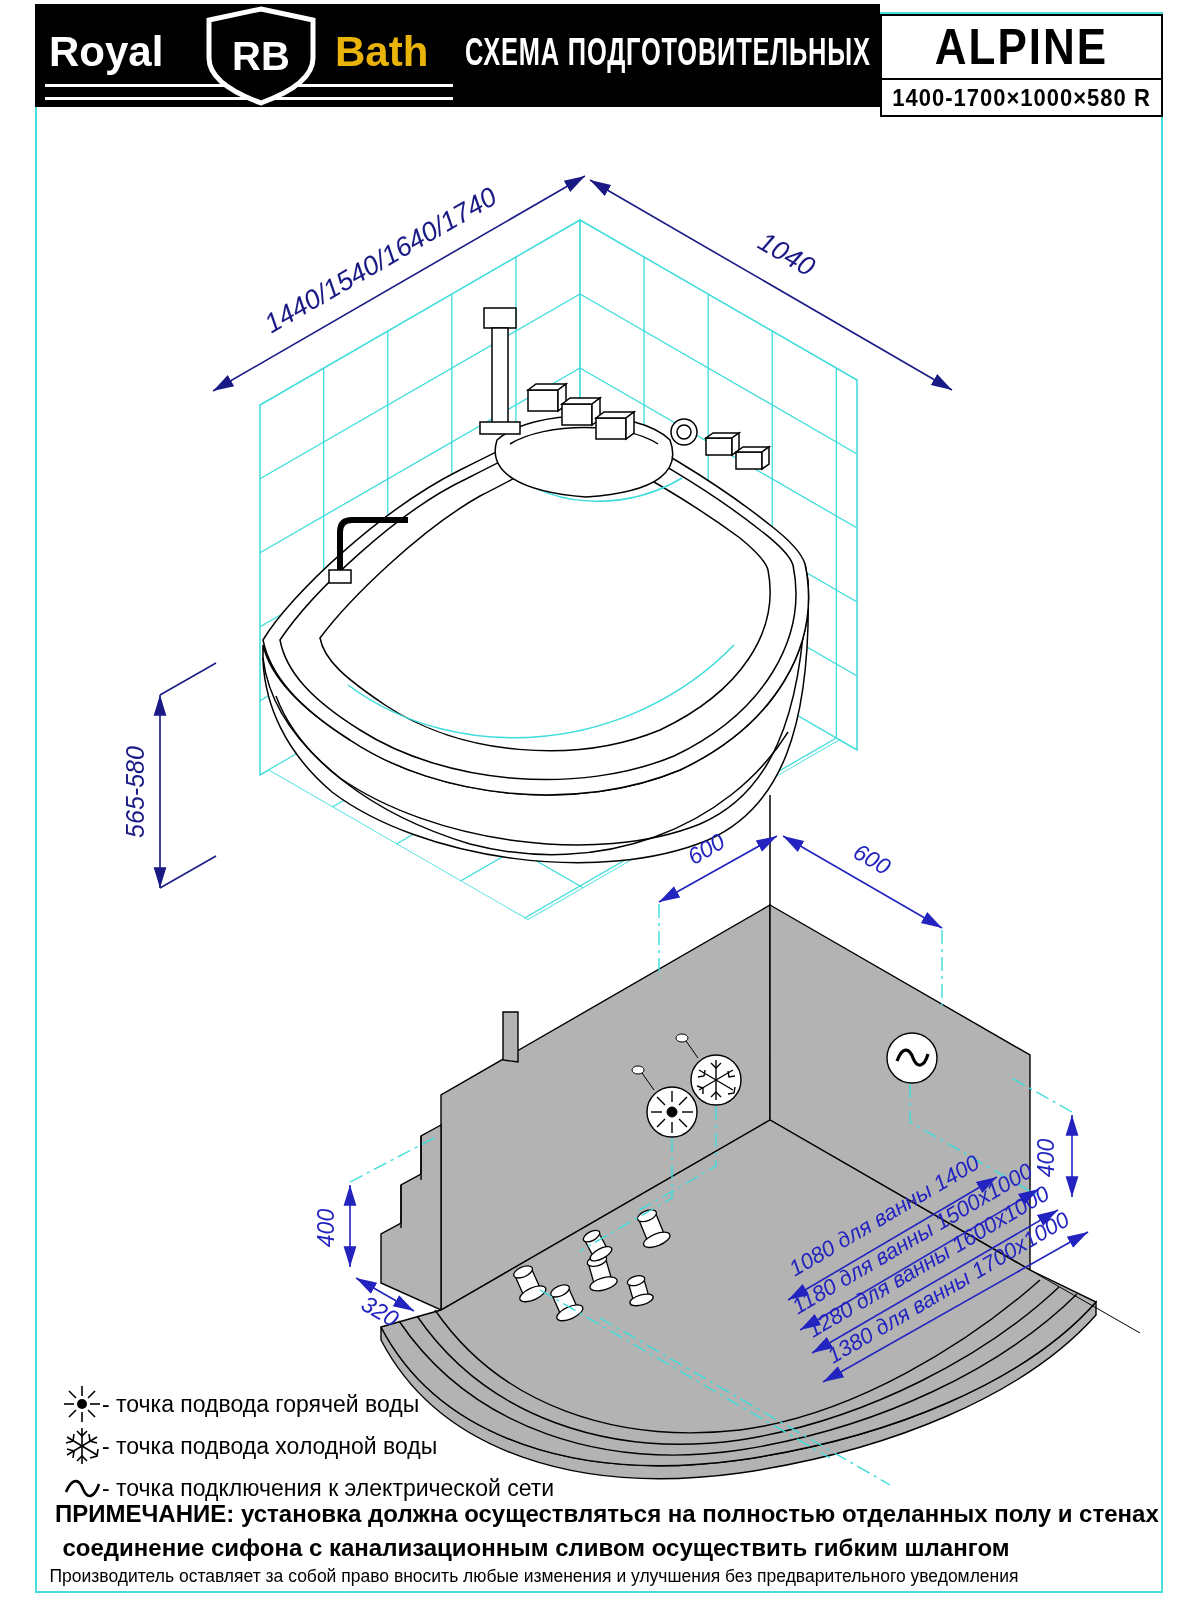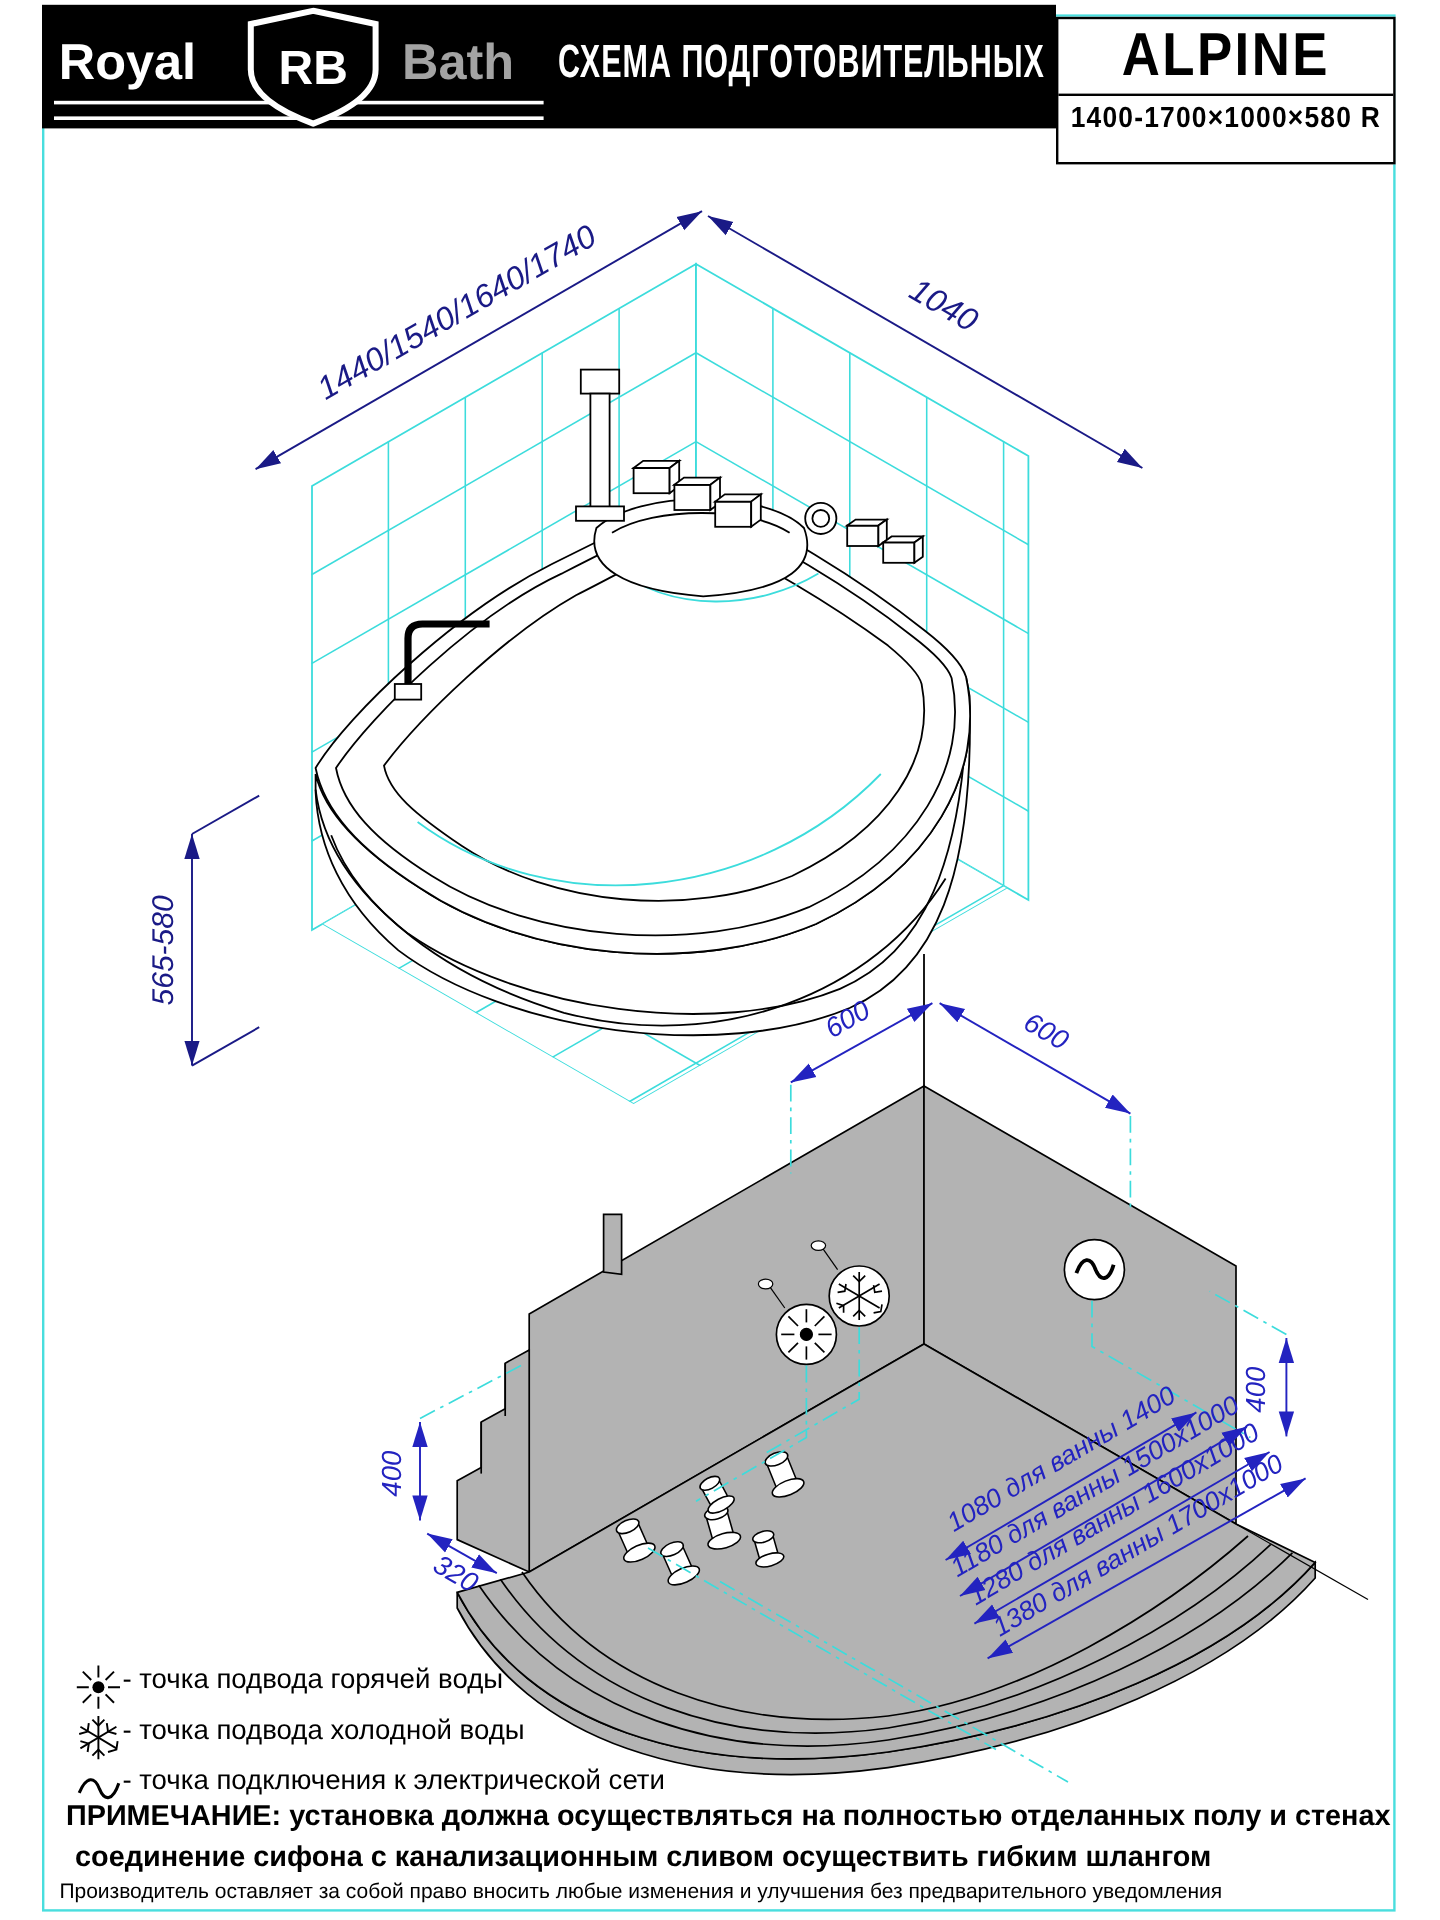--- a/index.html
+++ b/index.html
@@ -4,40 +4,40 @@
 <style>
   html,body{margin:0;padding:0;background:#fff;}
   #page{position:relative;width:1200px;height:1600px;background:#fff;overflow:hidden;
         font-family:"Liberation Sans",sans-serif;}
   
   #frame{position:absolute;left:35px;top:12px;width:1128px;height:1581px;
          border:2px solid #49dede;box-sizing:border-box;}
   
   #hdr{position:absolute;left:35px;top:4px;width:845px;height:103px;background:#000;}
   .brand-royal{position:absolute;left:14px;top:24px;color:#fff;font-size:42px;font-weight:bold;}
-  .brand-bath{position:absolute;left:300px;top:24px;color:#a3a3a3;font-size:42px;font-weight:bold;}
+  .brand-bath{position:absolute;left:300px;top:24px;color:#eab308;font-size:42px;font-weight:bold;}
   .hdr-lines{position:absolute;left:10px;top:80px;width:408px;height:10px;
              border-top:3px solid #fff;border-bottom:3px solid #fff;}
   #shield{position:absolute;left:168px;top:2px;width:116px;height:100px;}
   .hdr-title{position:absolute;left:430px;top:30px;width:445px;text-align:center;color:#fff;
              font-size:31px;font-weight:bold;white-space:nowrap;transform:scaleX(.82) scaleY(1.25);
              transform-origin:left center;letter-spacing:1px;}
-  #modelbox{position:absolute;left:880px;top:14px;width:283px;height:123px;background:#fff;
+  #modelbox{position:absolute;left:880px;top:14px;width:283px;height:103px;background:#fff;
             border:2px solid #000;box-sizing:border-box;}
   .model-name{position:absolute;left:0;top:2px;width:100%;text-align:center;font-size:44px;
               font-weight:bold;transform:scaleY(1.15);transform-origin:center top;letter-spacing:2px;}
   .model-divider{position:absolute;left:0;top:62px;width:100%;border-top:2px solid #000;}
   .model-size{position:absolute;left:0;top:68px;width:100%;text-align:center;font-size:22px;
               font-weight:bold;transform:scaleY(1.1);transform-origin:center top;letter-spacing:1px;}
   svg{position:absolute;overflow:hidden;}
   #fig1{left:40px;top:140px;}
   #fig2{left:40px;top:770px;}
   .dimtxt{font-family:"Liberation Sans",sans-serif;font-style:italic;}
   
-  .legend-row{position:absolute;left:62px;height:36px;display:flex;}
+  .legend-row{position:absolute;left:62px;height:36px;display:flex;align-items:center;}
   .legend-icon{width:40px;height:40px;flex:0 0 40px;}
   .legend-label{font-size:23px;color:#000;margin-left:40px;white-space:nowrap;}
   
   .note1{position:absolute;left:55px;top:1500px;width:1090px;font-size:24px;font-weight:bold;white-space:nowrap;}
   .note2{position:absolute;left:0px;top:1534px;width:1072px;text-align:center;font-size:24px;font-weight:bold;white-space:nowrap;}
   .footer{position:absolute;left:0px;top:1566px;width:1068px;text-align:center;font-size:17.5px;white-space:nowrap;}
 </style>
 </head>
 <body>
 

